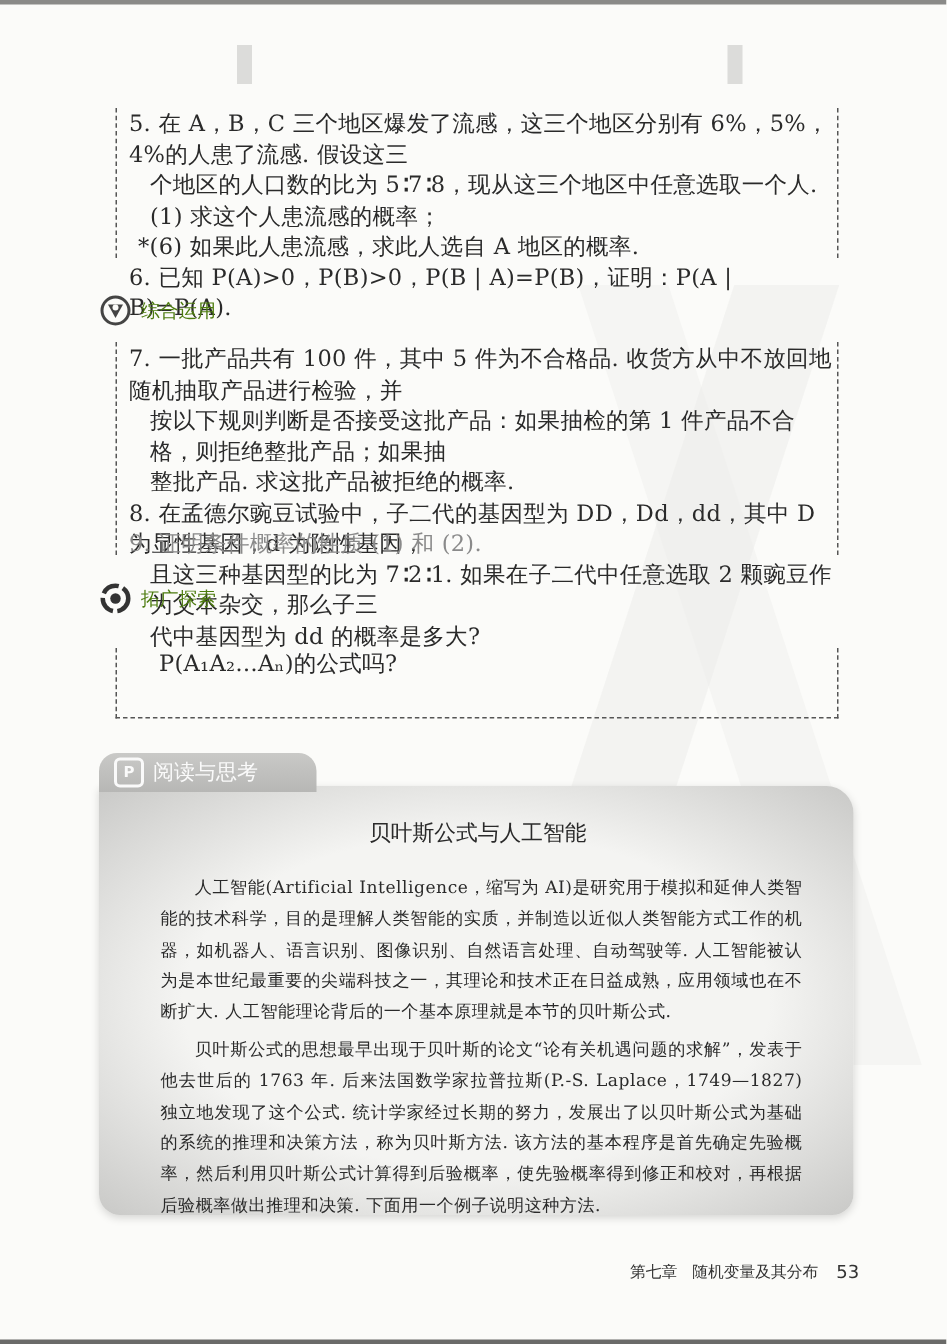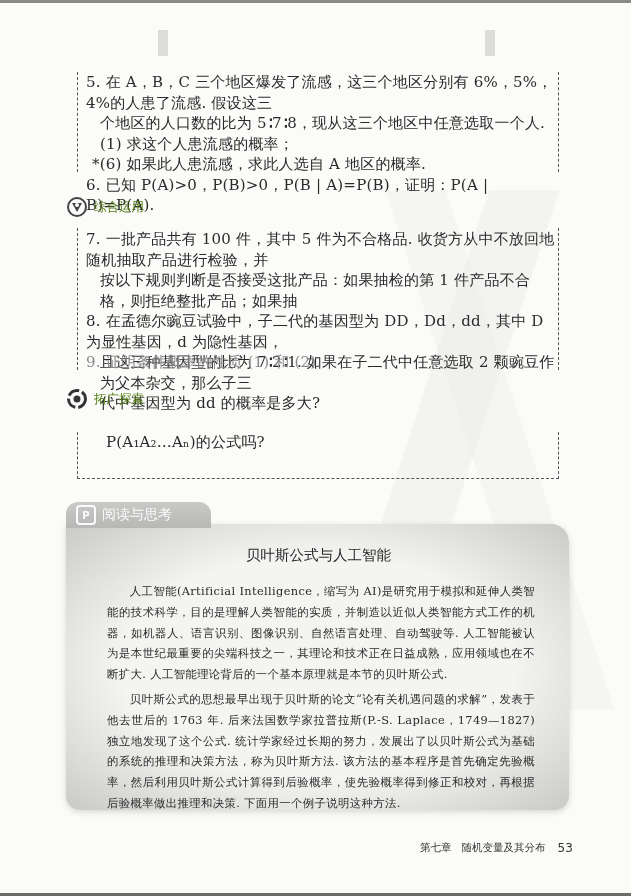--- a/index.html
+++ b/index.html
@@ -86,20 +86,21 @@
       <circle cx="11" cy="9" r="2" fill="#fbfbf9"></circle>
     </svg>
   </span>
   <span>综合运用</span>
 </div>
 
 <div class="dash-box box-b"></div>
 <div class="q" style="top:229px;">
   <span style="display:block">7. 一批产品共有 100 件，其中 5 件为不合格品. 收货方从中不放回地随机抽取产品进行检验，并</span>
   <span class="indent">按以下规则判断是否接受这批产品：如果抽检的第 1 件产品不合格，则拒绝整批产品；如果抽</span>
+  <span class="indent">整批产品. 求这批产品被拒绝的概率.</span>
   <span style="display:block">8. 在孟德尔豌豆试验中，子二代的基因型为 DD，Dd，dd，其中 D 为显性基因，d 为隐性基因，</span>
   <span class="indent">且这三种基因型的比为 7∶2∶1. 如果在子二代中任意选取 2 颗豌豆作为父本杂交，那么子三</span>
   <span class="indent">代中基因型为 dd 的概率是多大?</span>
 </div>
 <div class="q faded" style="top:352px;">9. 证明条件概率的性质 (1) 和 (2).</div>
 
 <div class="sec-head" style="top:388px;">
   <span class="sec-icon">
     <svg width="22" height="22" viewBox="0 0 22 22">
       <circle cx="11" cy="11" r="8.5" fill="none" stroke="#333" stroke-width="3" stroke-dasharray="12 3"></circle>

